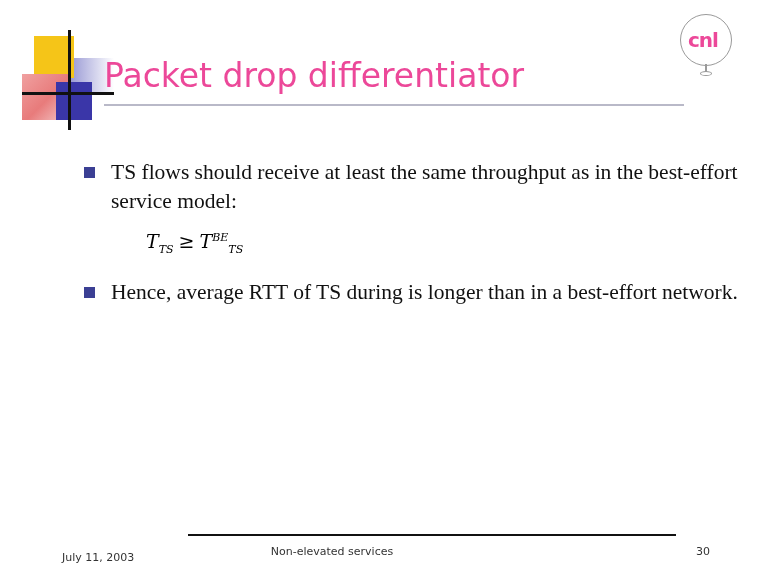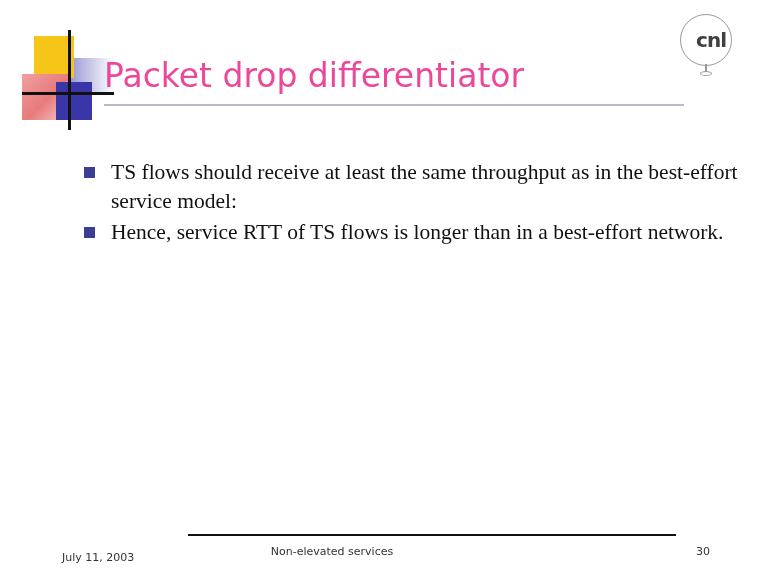--- a/index.html
+++ b/index.html
@@ -73,25 +73,25 @@
     left: 0; top: 0;
     width: 52px; height: 52px;
     border: 1.5px solid #9a9a9a;
     border-radius: 50%;
     box-sizing: border-box;
   }
   .badge .mark {
     position: absolute;
     left: 8px; top: 14px;
     width: 38px;
-    text-align: right;
+    text-align: left;
     font-family: "DejaVu Sans", sans-serif;
     font-weight: bold;
     font-size: 20px;
-    color: #404040;
+    color: #ec4899;
     letter-spacing: -1px;
   }
   .badge .stem {
     position: absolute;
     left: 25px; top: 50px;
     width: 1.5px; height: 8px;
     background: #9a9a9a;
   }
   .badge .foot {
     position: absolute;
@@ -225,25 +225,26 @@
 
 <div class="title">Packet drop differentiator</div>
 <div class="title-rule"></div>
 
 <div class="body">
 
   <div class="bullet-row">
     <div class="bullet-mark"></div>
     <div class="bullet-text">TS flows should receive at least the same throughput as in the best-effort service model:</div>
   </div>
+  <div class="formula"><span>T</span><sub>TS</sub><span class="op">≥</span><span>T</span><sup>BE</sup><sub>TS</sub></div>
 
 
   <div class="bullet-row">
     <div class="bullet-mark"></div>
-    <div class="bullet-text">Hence, service RTT of TS flows is longer than in a best-effort network.</div>
+    <div class="bullet-text">Hence, average RTT of TS during is longer than in a best-effort network.</div>
   </div>
 
 </div>
 
 <div class="footer-rule"></div>
 <div class="footer">
   <div class="date">July 11, 2003</div>
   <div class="center">Non-elevated services</div>
   <div class="page">30</div>
 </div>

